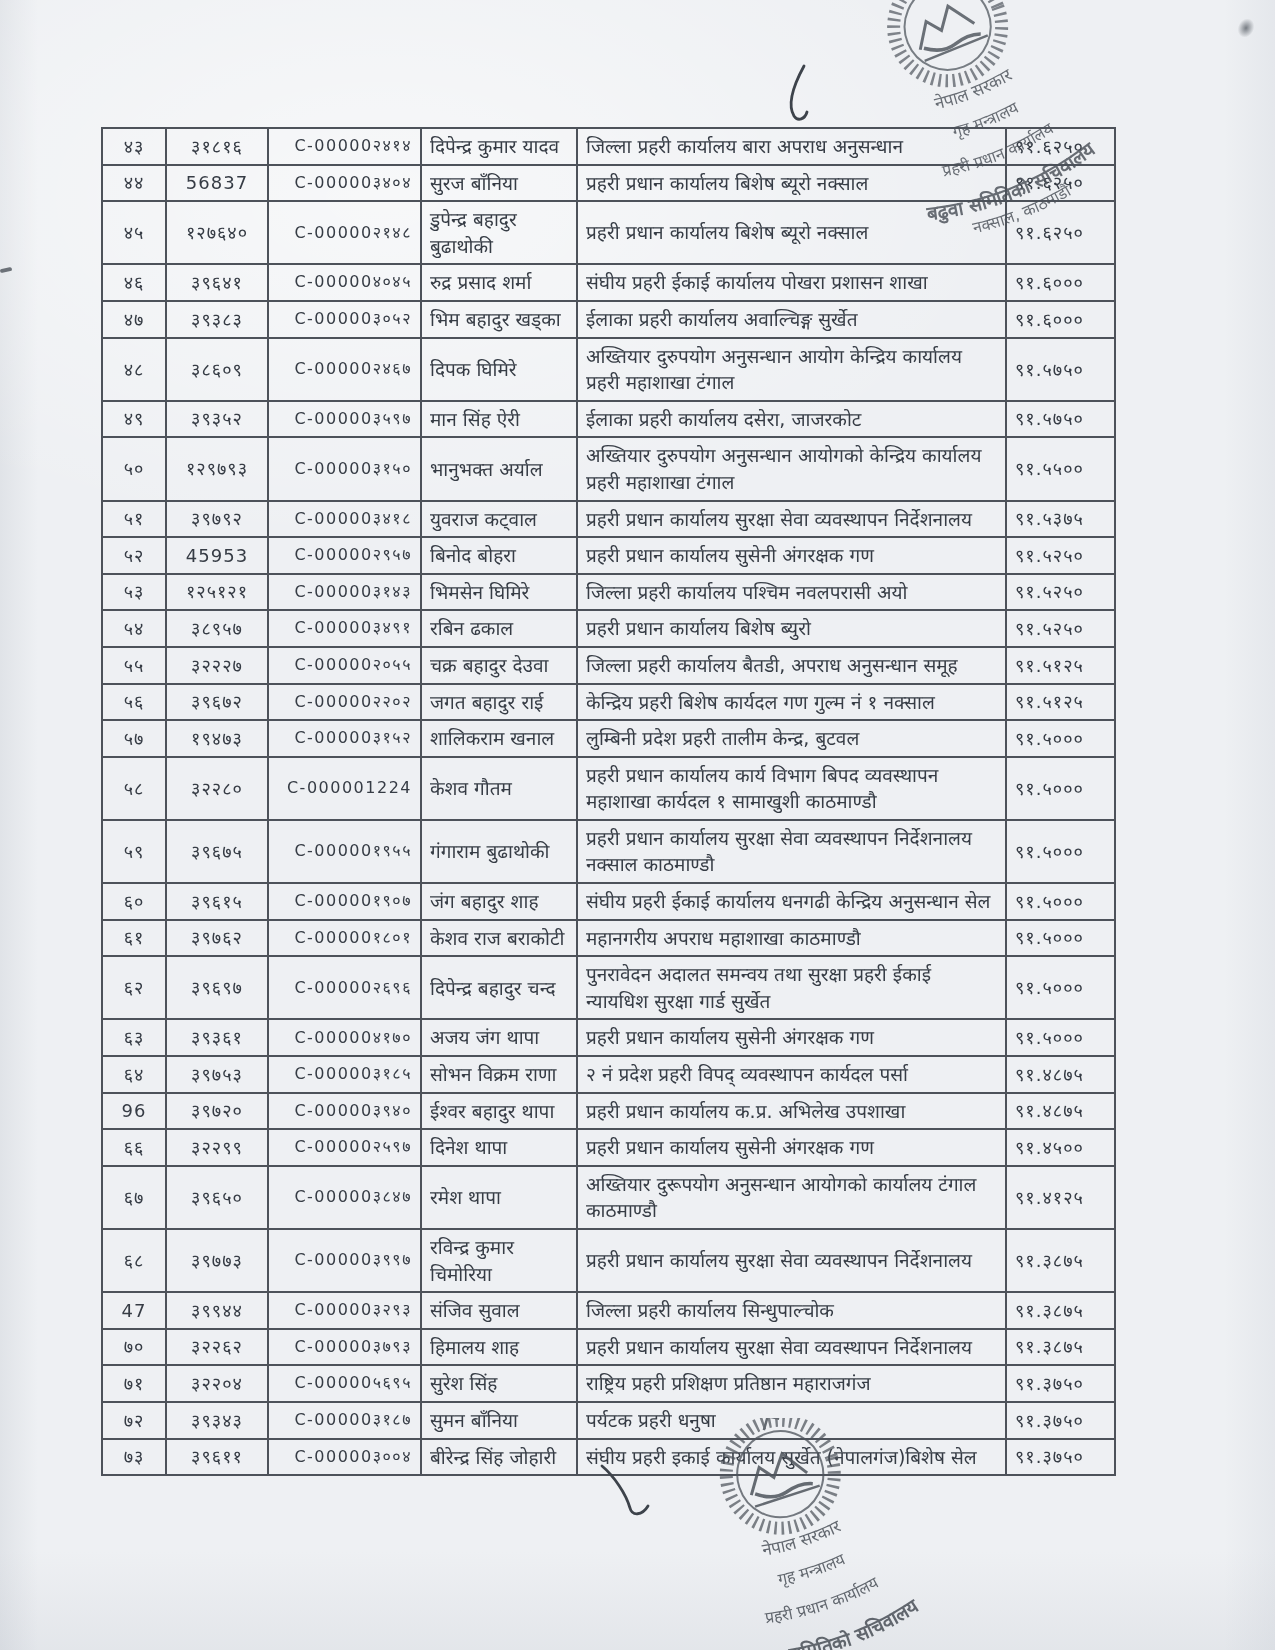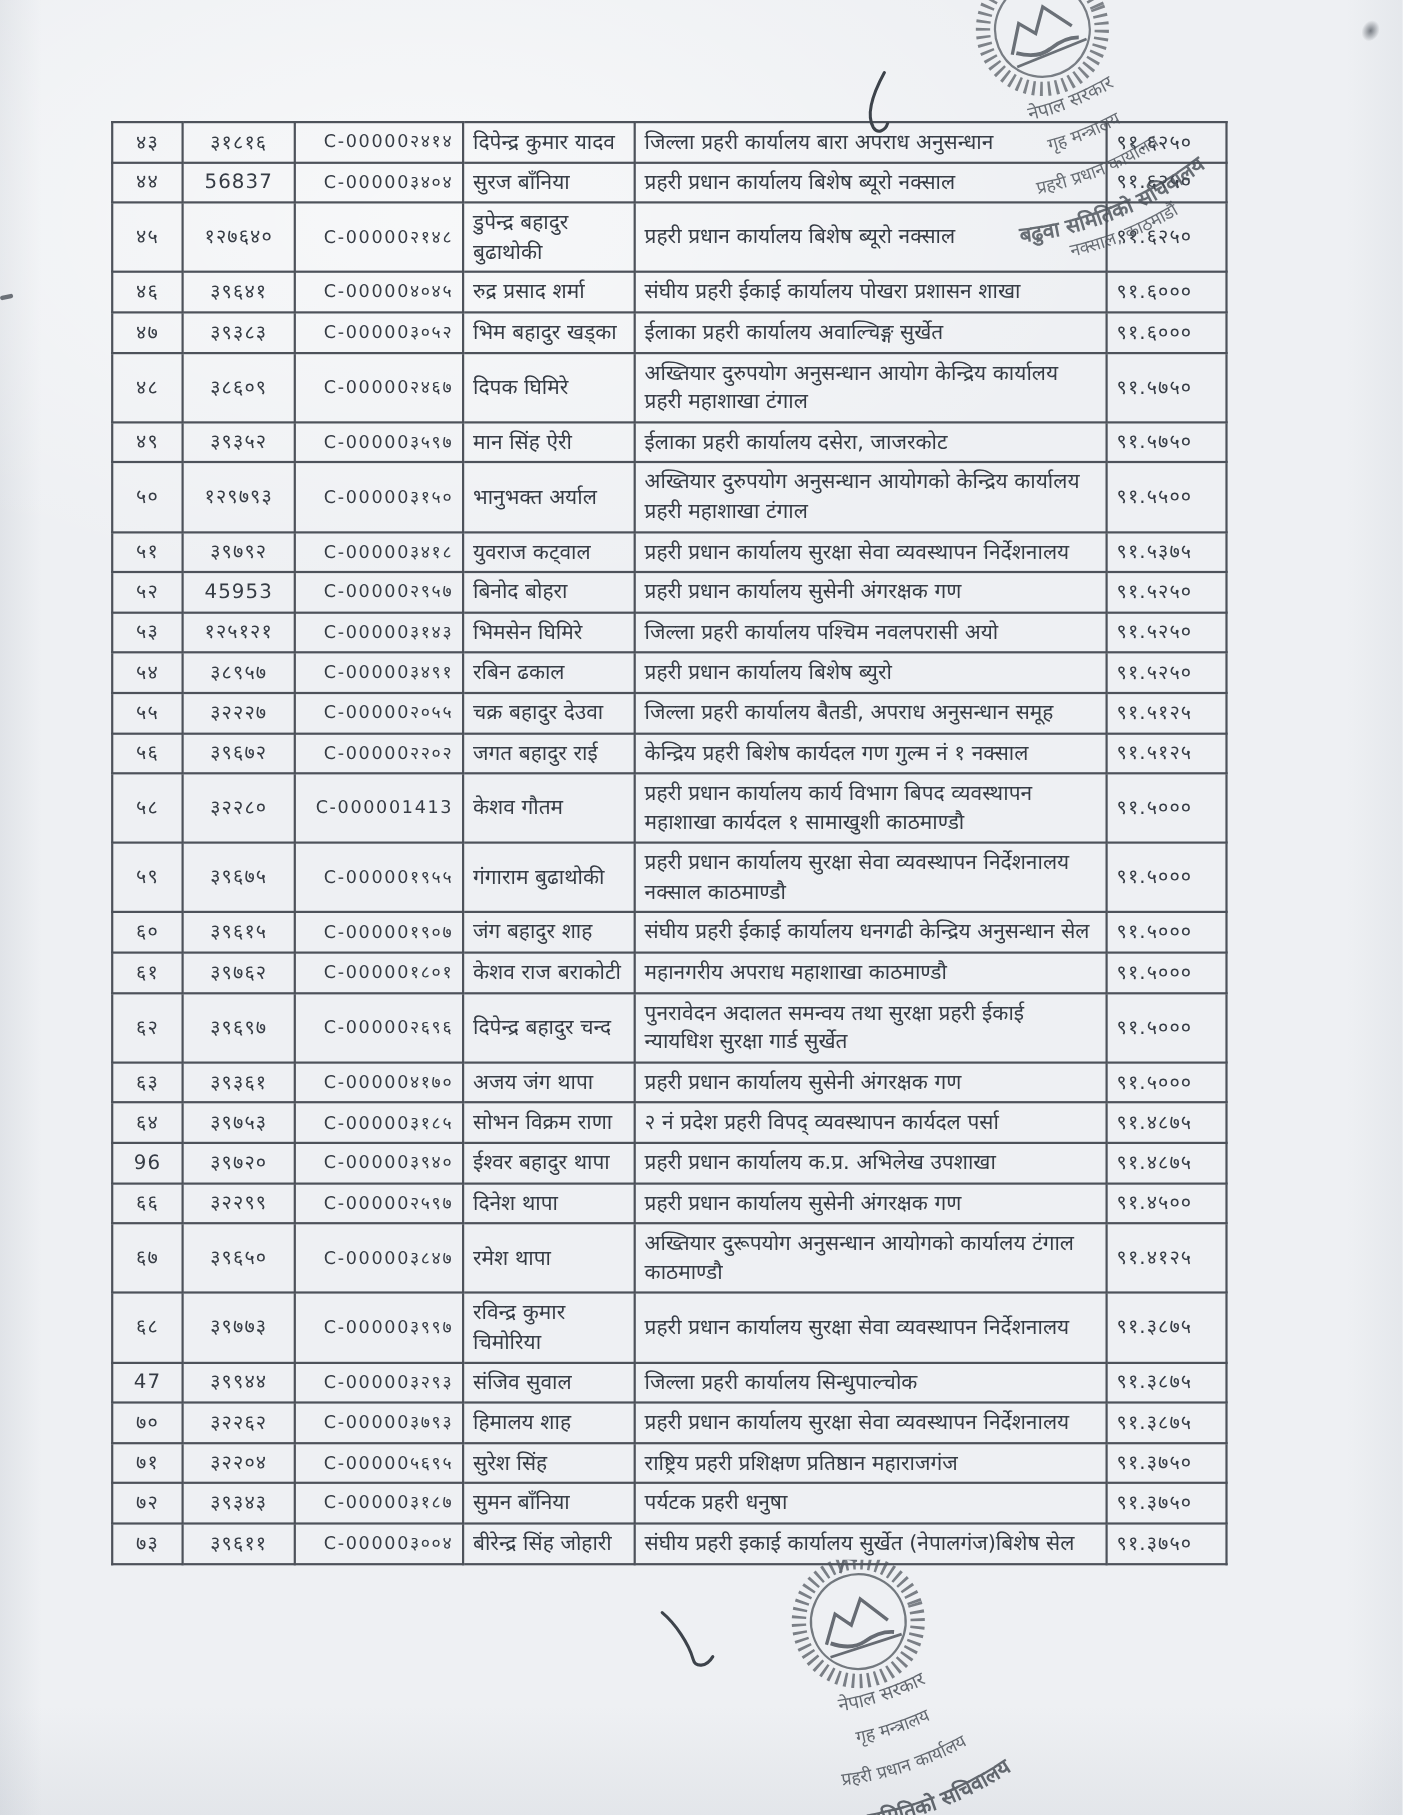--- a/index.html
+++ b/index.html
@@ -11,21 +11,21 @@
   .page{
     position:absolute;inset:0;overflow:hidden;
     background:
       radial-gradient(ellipse 900px 500px at 30% 12%, rgba(255,255,255,.55), rgba(255,255,255,0) 70%),
       linear-gradient(90deg, rgba(160,168,180,.18) 0, rgba(255,255,255,0) 3%),
       linear-gradient(270deg, rgba(170,178,190,.14) 0, rgba(255,255,255,0) 4%),
       linear-gradient(0deg, rgba(165,172,184,.15) 0, rgba(255,255,255,0) 6%),
       #eef0f3;
   }
   table.records{
-    position:absolute;left:101px;top:110px;width:1013px;
+    position:absolute;left:101px;top:127px;width:1013px;
     border-collapse:collapse;table-layout:fixed;
     color:#363c45;
   }
   table.records td{
     border:2px solid #4d525a;
     padding:4px 8px;
     font-size:19px;line-height:1.4;
     vertical-align:middle;
     word-wrap:break-word;
   }
@@ -170,23 +170,31 @@
         </tr>
         <tr>
           <td>५६</td>
           <td>३९६७२</td>
           <td>C-00000२२०२</td>
           <td>जगत बहादुर राई</td>
           <td>केन्द्रिय प्रहरी बिशेष कार्यदल गण गुल्म नं १ नक्साल</td>
           <td>९१.५१२५</td>
         </tr>
         <tr>
+          <td>५७</td>
+          <td>१९४७३</td>
+          <td>C-00000३१५२</td>
+          <td>शालिकराम खनाल</td>
+          <td>लुम्बिनी प्रदेश प्रहरी तालीम केन्द्र, बुटवल</td>
+          <td>९१.५०००</td>
+        </tr>
+        <tr>
           <td>५८</td>
           <td>३२२८०</td>
-          <td>C-000001413</td>
+          <td>C-000001224</td>
           <td>केशव गौतम</td>
           <td>प्रहरी प्रधान कार्यालय कार्य विभाग बिपद व्यवस्थापन महाशाखा कार्यदल १ सामाखुशी काठमाण्डौ</td>
           <td>९१.५०००</td>
         </tr>
         <tr>
           <td>५९</td>
           <td>३९६७५</td>
           <td>C-00000१९५५</td>
           <td>गंगाराम बुढाथोकी</td>
           <td>प्रहरी प्रधान कार्यालय सुरक्षा सेवा व्यवस्थापन निर्देशनालय नक्साल काठमाण्डौ</td>

